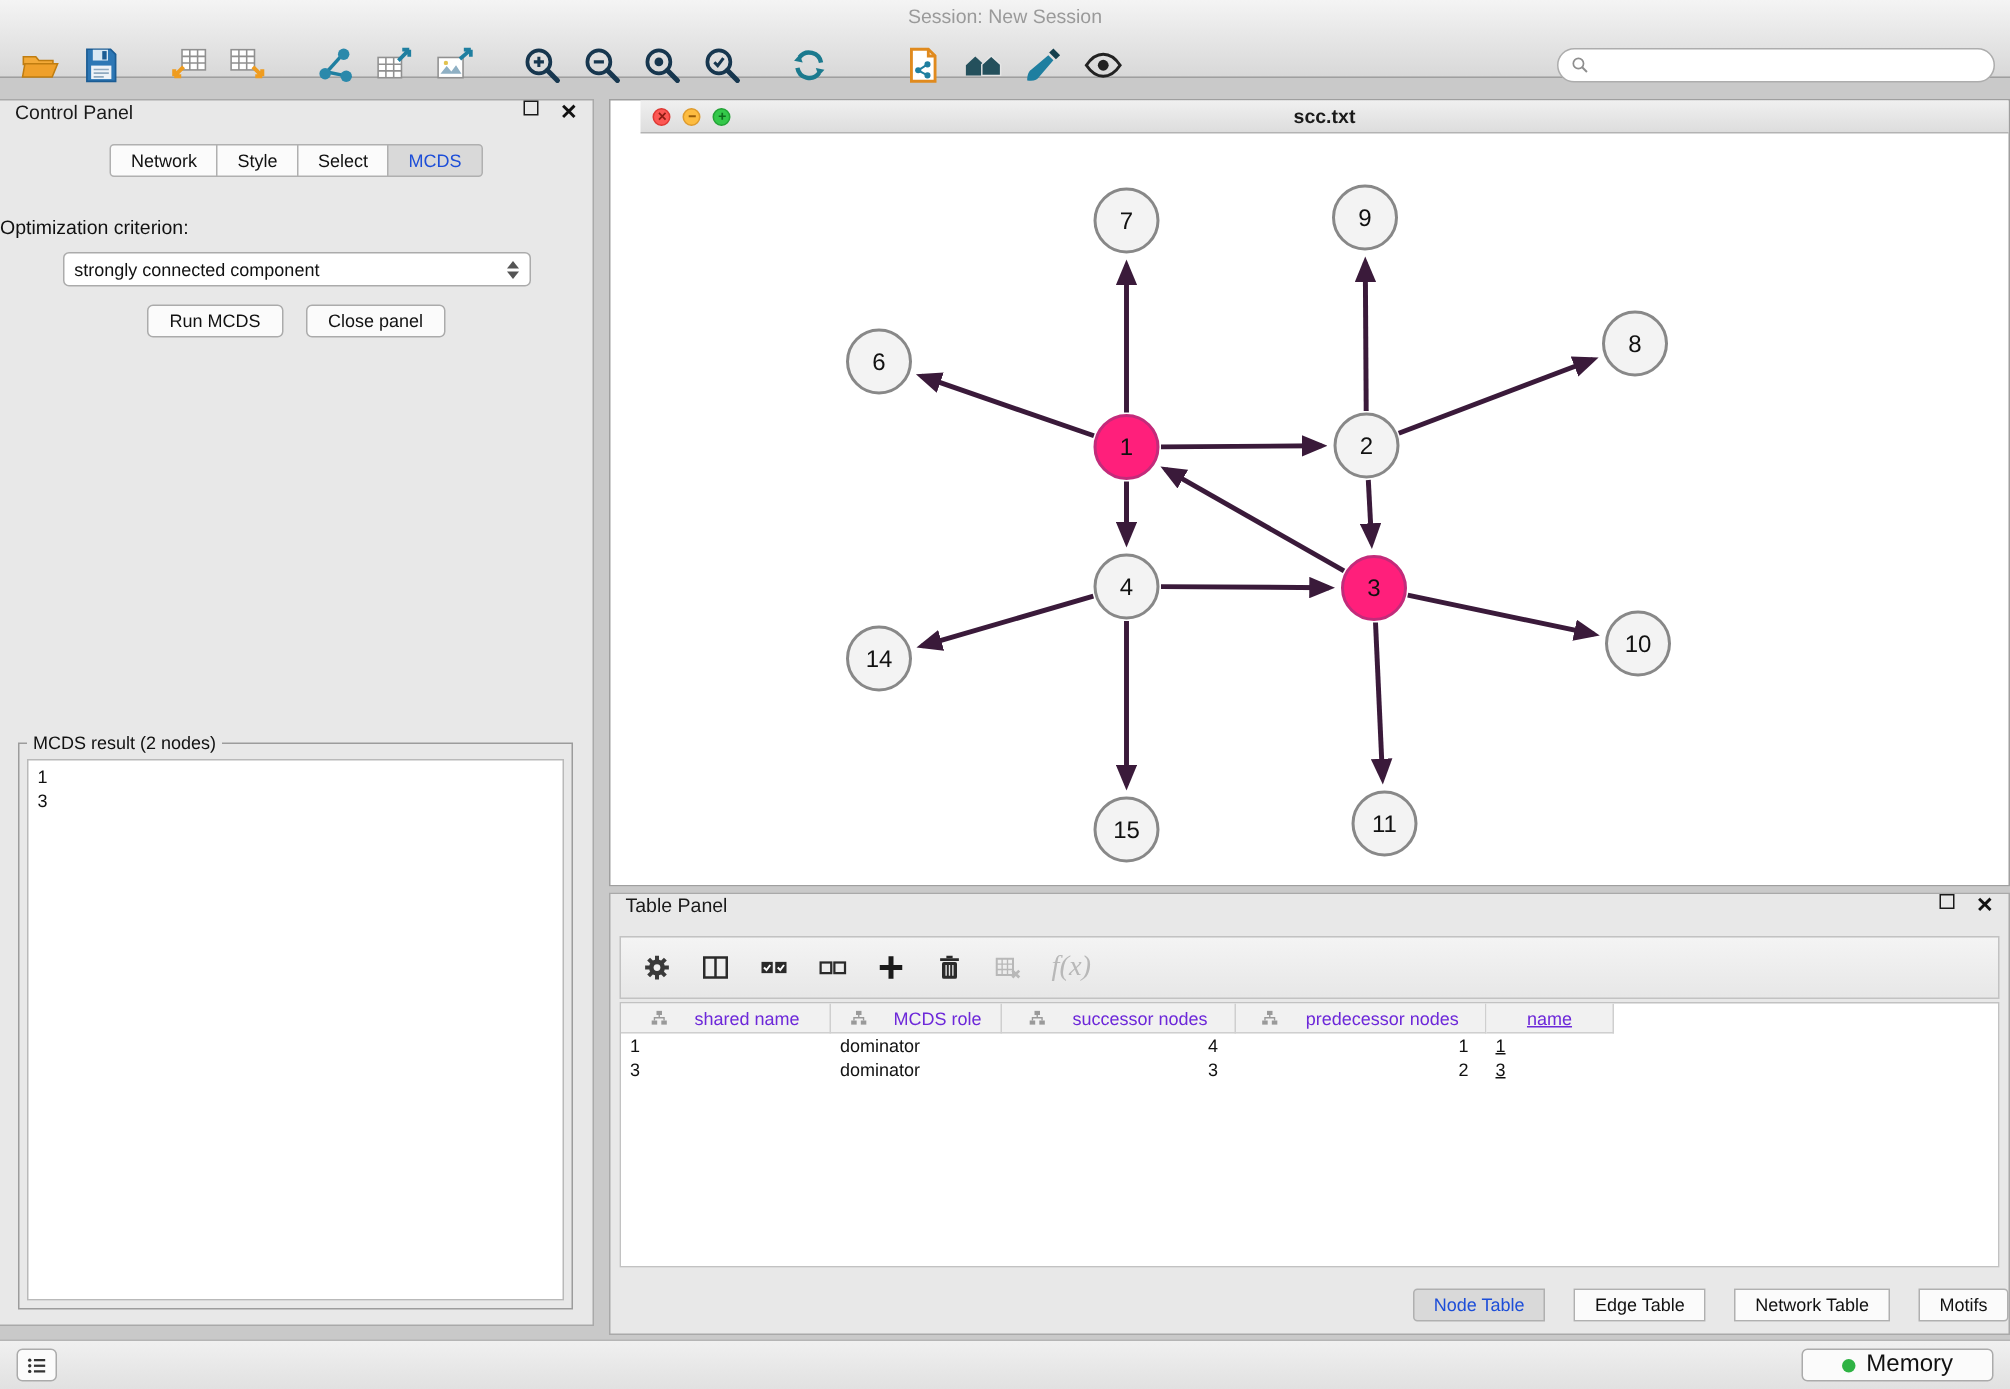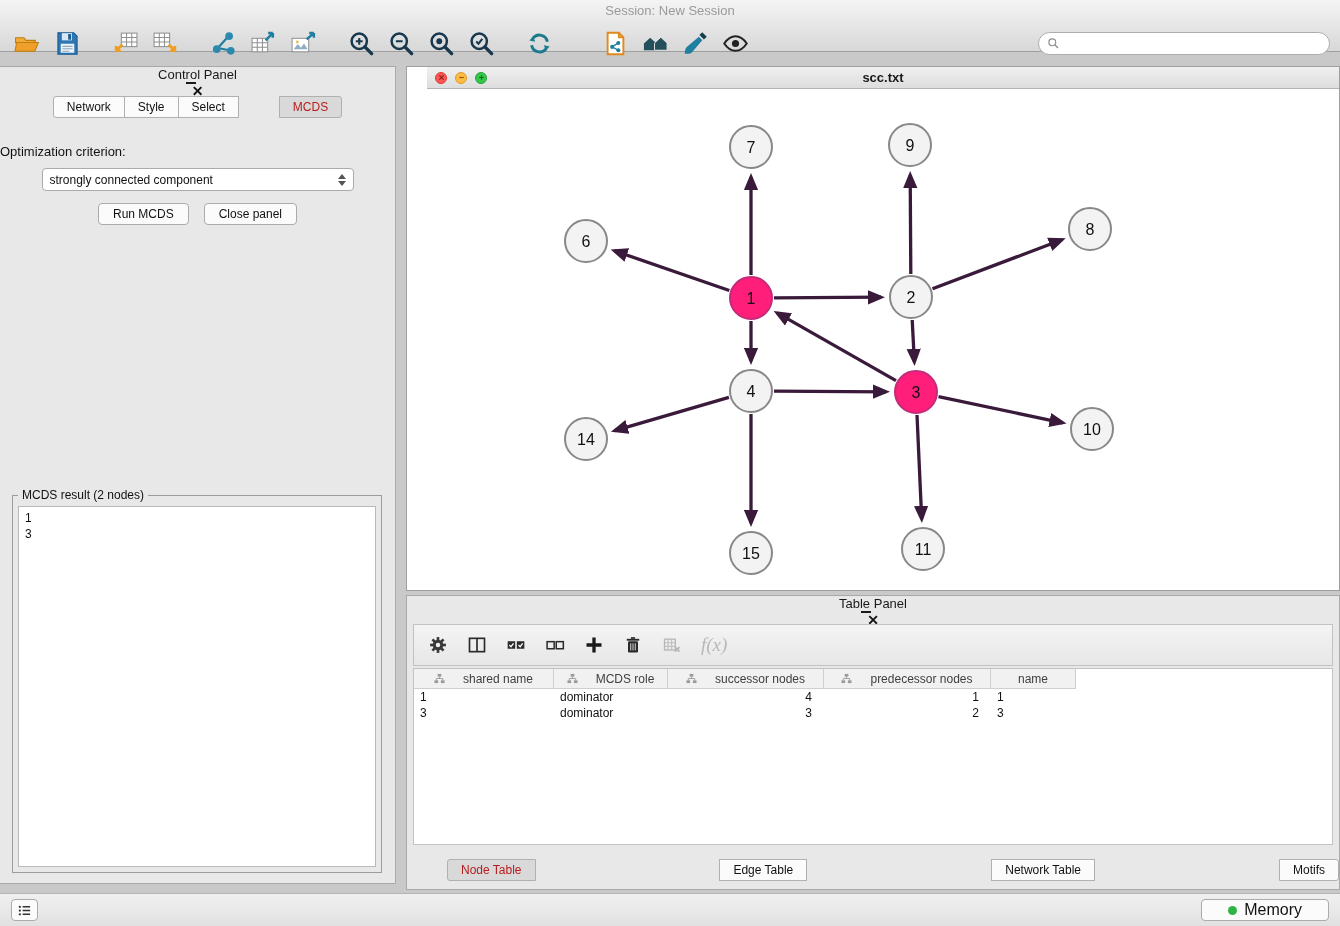--- a/index.html
+++ b/index.html
@@ -20,35 +20,35 @@
   .tb-gap { width:18px; flex:0 0 auto; }
   .search-wrap { margin-left:auto; display:flex; align-items:center; width:292px; height:23px;
                  background:#fff; border:1px solid #adadad; border-radius:12px;
                  padding:0 8px; gap:5px; }
   .search-wrap svg { width:13px; height:13px; flex:0 0 auto; }
   .search-wrap input { border:none; outline:none; flex:1; font-size:12px; background:transparent;
                        font-family:"Liberation Sans", sans-serif; }
 
   
   .panel { position:absolute; background:#e8e8e8; border:1px solid #a9a9a9; }
-  .panel-header { height:24px; display:flex; align-items:center; padding:0 10px;
-                  font-size:13px; color:#1a1a1a;flex-direction:column; }
+  .panel-header { height:24px; display:flex; align-items:flex-start; padding:0 10px;
+                  font-size:13px; color:#1a1a1a; }
   .panel-header .spacer { flex:1; }
   .float-icon { width:10px; height:10px; border:1.5px solid #1a1a1a; display:inline-block;
                 margin-right:14px; background:transparent; }
   .close-x { font-size:14px; font-weight:bold; color:#111; line-height:1; cursor:default; }
 
   
   .control-panel { left:0; top:66px; width:396px; height:818px; border-left:none; }
   .seg-tabs { display:flex; justify-content:center; margin-top:5px; }
   .seg-tab { border:1px solid #b0b0b0; background:#fbfbfb; padding:3px 13px; font-size:12px;
              color:#111; margin-left:-1px; }
   .seg-tab:first-child { border-radius:3px 0 0 3px; margin-left:0; }
   .seg-tab:last-child { border-radius:0 3px 3px 0; }
-  .seg-tab.active { background:#d9d9d9; color:#b91c1c;margin-left:40px; }
+  .seg-tab.active { background:#d9d9d9; color:#1d4ed8; }
   .opt-label { margin-top:26px; font-size:13px; color:#111; }
   .dropdown { margin:9px auto 0; width:312px; height:23px; background:#fff;
               border:1px solid #ababab; border-radius:4px; display:flex; align-items:center;
               padding:0 7px; font-size:12px; color:#111; }
   .dropdown .val { flex:1; }
   .updown { display:inline-flex; flex-direction:column; gap:2px; align-items:center; }
   .updown i { width:0; height:0; border-left:4px solid transparent; border-right:4px solid transparent; display:block; }
   .updown .up { border-bottom:5px solid #555; }
   .updown .dn { border-top:5px solid #555; }
   .btn-row { display:flex; justify-content:center; gap:15px; margin-top:12px; }
@@ -86,27 +86,27 @@
                 border:1px solid #c2c2c2; background:linear-gradient(#f4f4f4,#e7e7e7);
                 display:flex; align-items:center; padding:0 14px; gap:19px; }
   .tp-icon { display:flex; align-items:center; justify-content:center; }
   .tp-icon svg { width:20px; height:20px; display:block; }
   .fx { font-family:"Liberation Serif", serif; font-style:italic; font-size:19px; color:#b8b8b8; }
   .tp-table { position:absolute; left:6px; right:6px; top:72px; bottom:44px; background:#fff;
               border:1px solid #c2c2c2; overflow:hidden; }
   .t-header { display:flex; height:20px; font-size:12px; }
   .t-hcell { display:flex; align-items:center; justify-content:center; gap:18px;
              border-right:1px solid #cfcfcf; border-bottom:1px solid #cfcfcf;
-             background:#f1f1f1; color:#404040; }
+             background:#f1f1f1; color:#6d28d9; }
   .t-hcell svg { width:11px; height:11px; }
   .t-row { display:flex; height:16px; font-size:12px; align-items:center; color:#111; }
   .t-cell { padding:0 6px; overflow:hidden; white-space:nowrap; }
-  .c0 { width:140px; } .c1 { width:114px; } .c2 { width:156px; } .c3 { width:167px; } .c4 { width:85px; }
+  .c0 { width:140px; } .c1 { width:114px; } .c2 { width:156px; } .c3 { width:167px; } .c4 { width:85px;text-decoration:underline; }
   .num { text-align:right; padding-right:12px; }
-  .tp-tabs { position:absolute; left:0; right:0; bottom:8px; display:flex; justify-content:space-between;gap:20px; }
+  .tp-tabs { position:absolute; left:0; right:0; bottom:8px; display:flex; justify-content:flex-end;gap:20px; }
 
   
   .statusbar { position:absolute; left:0; bottom:0; width:1340px; height:33px;
                background:linear-gradient(#f0f0f0,#e1e1e1); border-top:1px solid #b5b5b5;
                display:flex; align-items:center; padding:0 11px; }
   .list-btn { width:27px; height:22px; border:1px solid #ababab; border-radius:4px;
               background:#fbfbfb; display:flex; align-items:center; justify-content:center; }
   .list-btn svg { width:15px; height:15px; }
   .memory-btn { margin-left:auto; display:flex; align-items:center; gap:7px;
                 border:1px solid #ababab; border-radius:4px; background:#fbfbfb; height:22px;

